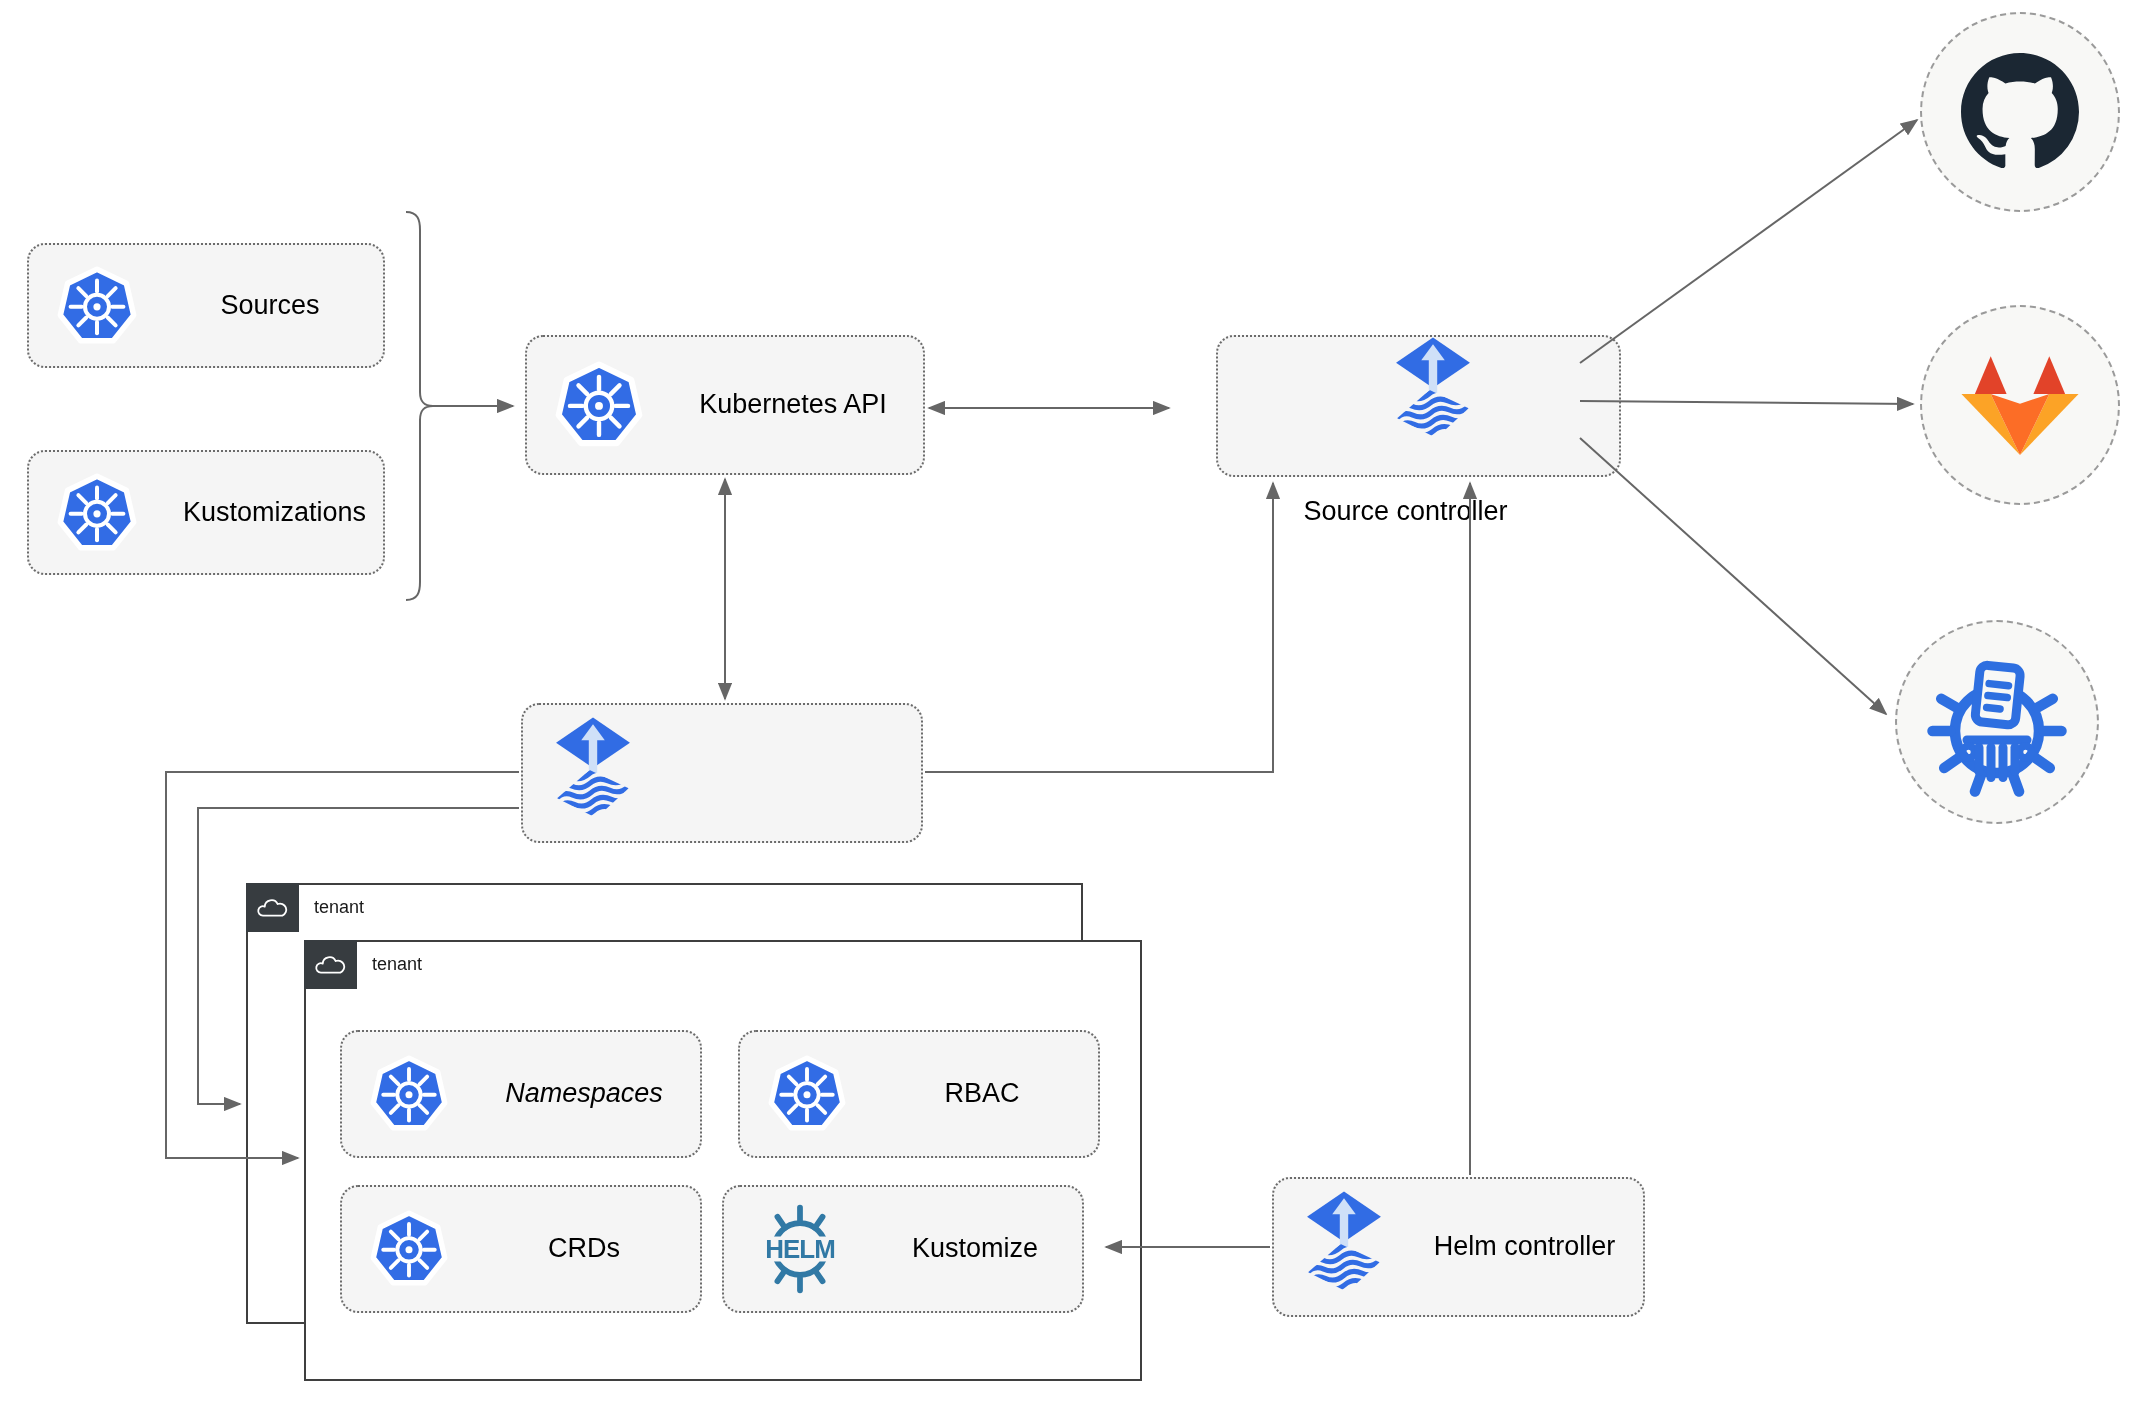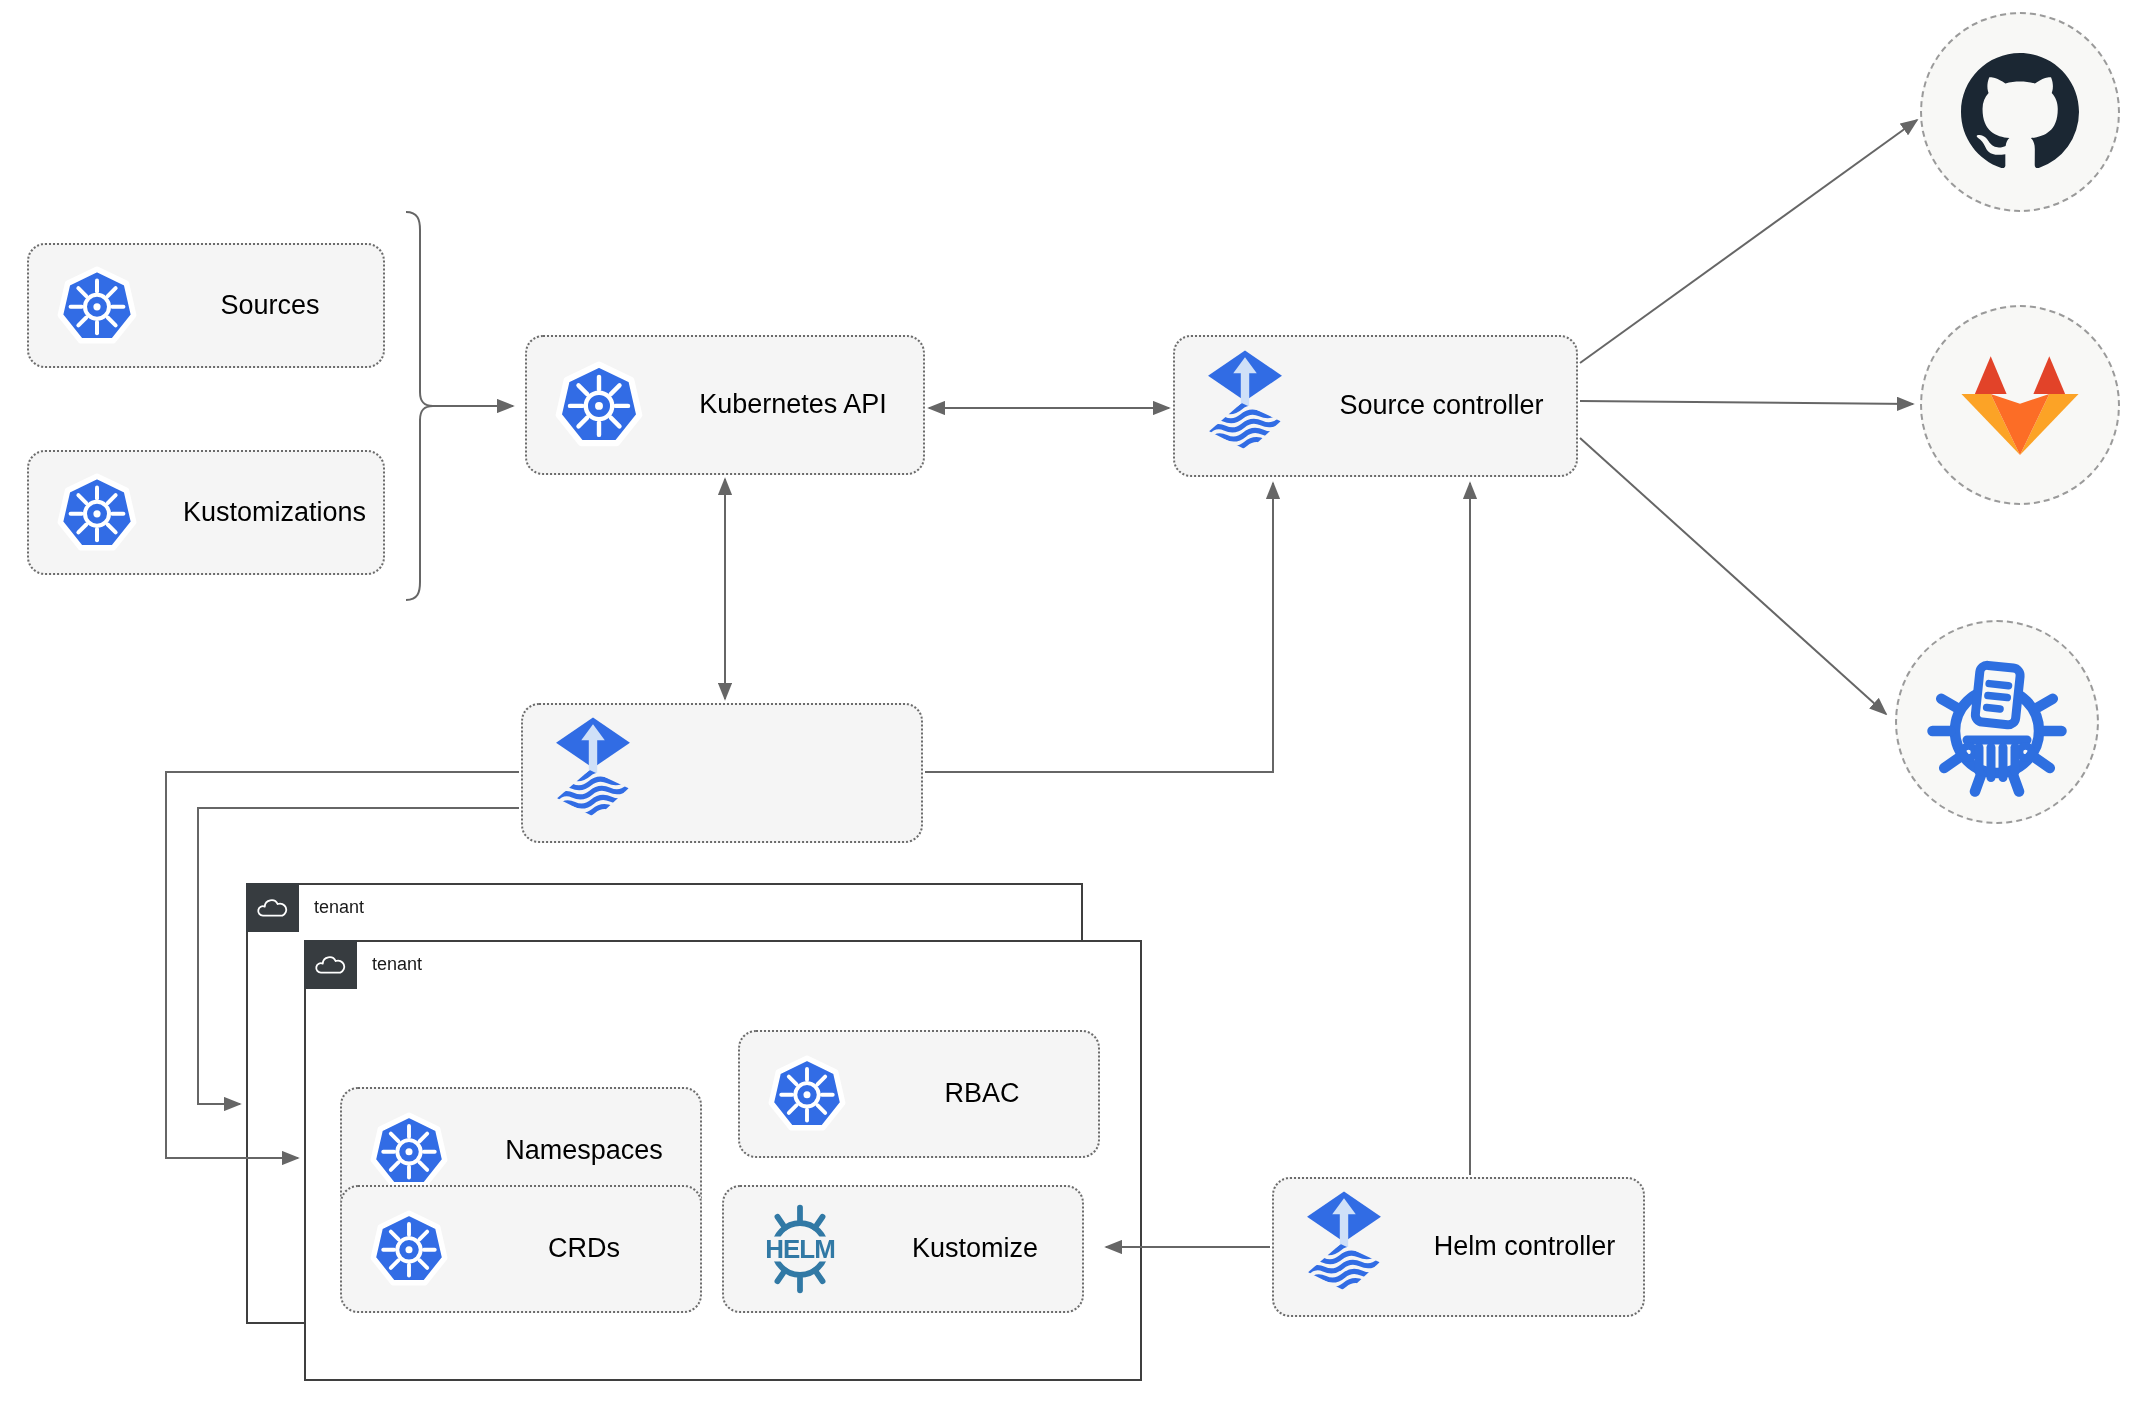--- a/index.html
+++ b/index.html
@@ -110,21 +110,21 @@
             <line x1="36.6" y1="37.6" x2="26.7" y2="27.7"></line>
           <line x1="50" y1="32" x2="50" y2="18"></line>
             <line x1="63.4" y1="37.6" x2="73.3" y2="27.7"></line>
         </g>
         <circle cx="50" cy="51" r="4.5" fill="#ffffff"></circle>
       </svg>
     </span>
     <span class="lbl">Kubernetes API</span>
   </div>
 
-  <div class="node z4" style="left:1173px;top:335px;width:405px;height:142px;">
+  <div class="node z4" style="left:1216px;top:335px;width:405px;height:142px;flex-direction:column;">
     <span class="icon">
       <svg width="84" height="112" viewBox="0 0 100 132">
         <defs>
             <clipPath id="fw1">
               <polygon points="50,62 93,90 50,120 7,90"></polygon>
             </clipPath>
           </defs>
         <polygon points="50,0 94,30 50,60 6,30" fill="#316ce4"></polygon>
         <g fill="#cfe0f8">
             <polygon points="50,8 64,27 36,27"></polygon>
@@ -184,21 +184,21 @@
           <path d="M4,81 q11,-10 22,-3 t22,0 t22,0 t22,0"></path>
           <path d="M4,92 q11,-10 22,-3 t22,0 t22,0 t22,0"></path>
           <path d="M4,103 q11,-10 22,-3 t22,0 t22,0 t22,0"></path>
           <path d="M4,114 q11,-10 22,-3 t22,0 t22,0 t22,0"></path>
         </g>
       </svg>
     </span>
     <span class="lbl" style="max-width:220px;margin:15px auto;">Helm controller</span>
   </div>
 
-  <div class="node z4" style="left:340px;top:1087px;width:362px;height:128px;">
+  <div class="node z4" style="left:340px;top:1030px;width:362px;height:128px;font-style:italic;">
     <span class="icon">
       <svg width="78" height="78" viewBox="0 0 100 100">
         <polygon points="50,4 86.7,21.7 95.8,61.5 70.4,93.4 29.6,93.4 4.2,61.5 13.3,21.7" fill="#326ce5" stroke="#ffffff" stroke-width="7" stroke-linejoin="round"></polygon>
         <g stroke="#ffffff" stroke-width="5" stroke-linecap="round" fill="none">
           <circle cx="50" cy="51" r="15"></circle>
           <line x1="69" y1="51" x2="83" y2="51"></line>
             <line x1="63.4" y1="64.4" x2="73.3" y2="74.3"></line>
           <line x1="50" y1="70" x2="50" y2="84"></line>
             <line x1="36.6" y1="64.4" x2="26.7" y2="74.3"></line>
           <line x1="31" y1="51" x2="17" y2="51"></line>

